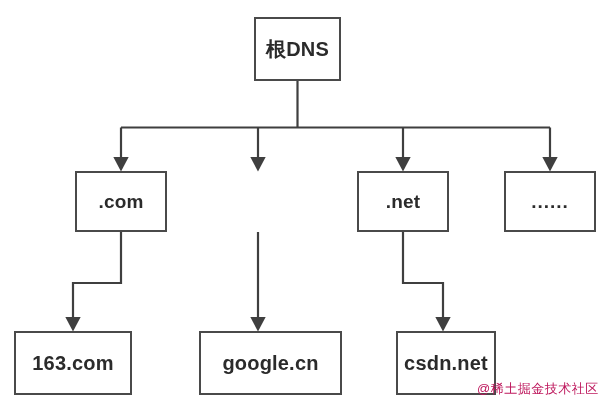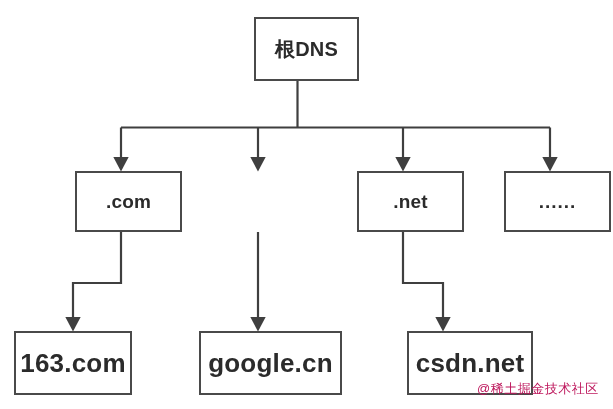--- a/index.html
+++ b/index.html
@@ -32,47 +32,47 @@
     display: flex;
     align-items: center;
     justify-content: center;
     color: #2b2b2b;
     font-weight: bold;
     letter-spacing: 0.2px;
   }
   .node-root {
     left: 254px;
     top: 17px;
-    width: 105px;
+    width: 87px;
     height: 64px;
     font-size: 20px;
   }
   .node-tld {
     top: 171px;
-    width: 107px;
+    width: 92px;
     height: 61px;
     font-size: 19px;
   }
   .node-tld-com  { left: 75px; }
   .node-tld-cn   { left: 212px; }
   .node-tld-net  { left: 357px; }
   .node-tld-more { left: 504px; }
   .node-more-label {
     font-size: 19px;
     letter-spacing: 1px;
     line-height: 0.6;
   }
   .node-domain {
     top: 331px;
     height: 64px;
-    font-size: 26px;
+    font-size: 20px;
   }
   .node-domain-163    { left: 14px;  width: 118px; }
   .node-domain-google { left: 199px; width: 143px; }
-  .node-domain-csdn   { left: 407px; width: 126px; }
+  .node-domain-csdn   { left: 396px; width: 100px; }
   #watermark {
     position: absolute;
     left: 477px;
     top: 380px;
     font-size: 13px;
     color: #be185d;
     letter-spacing: 0.5px;
     white-space: nowrap;
     pointer-events: none;
   }

